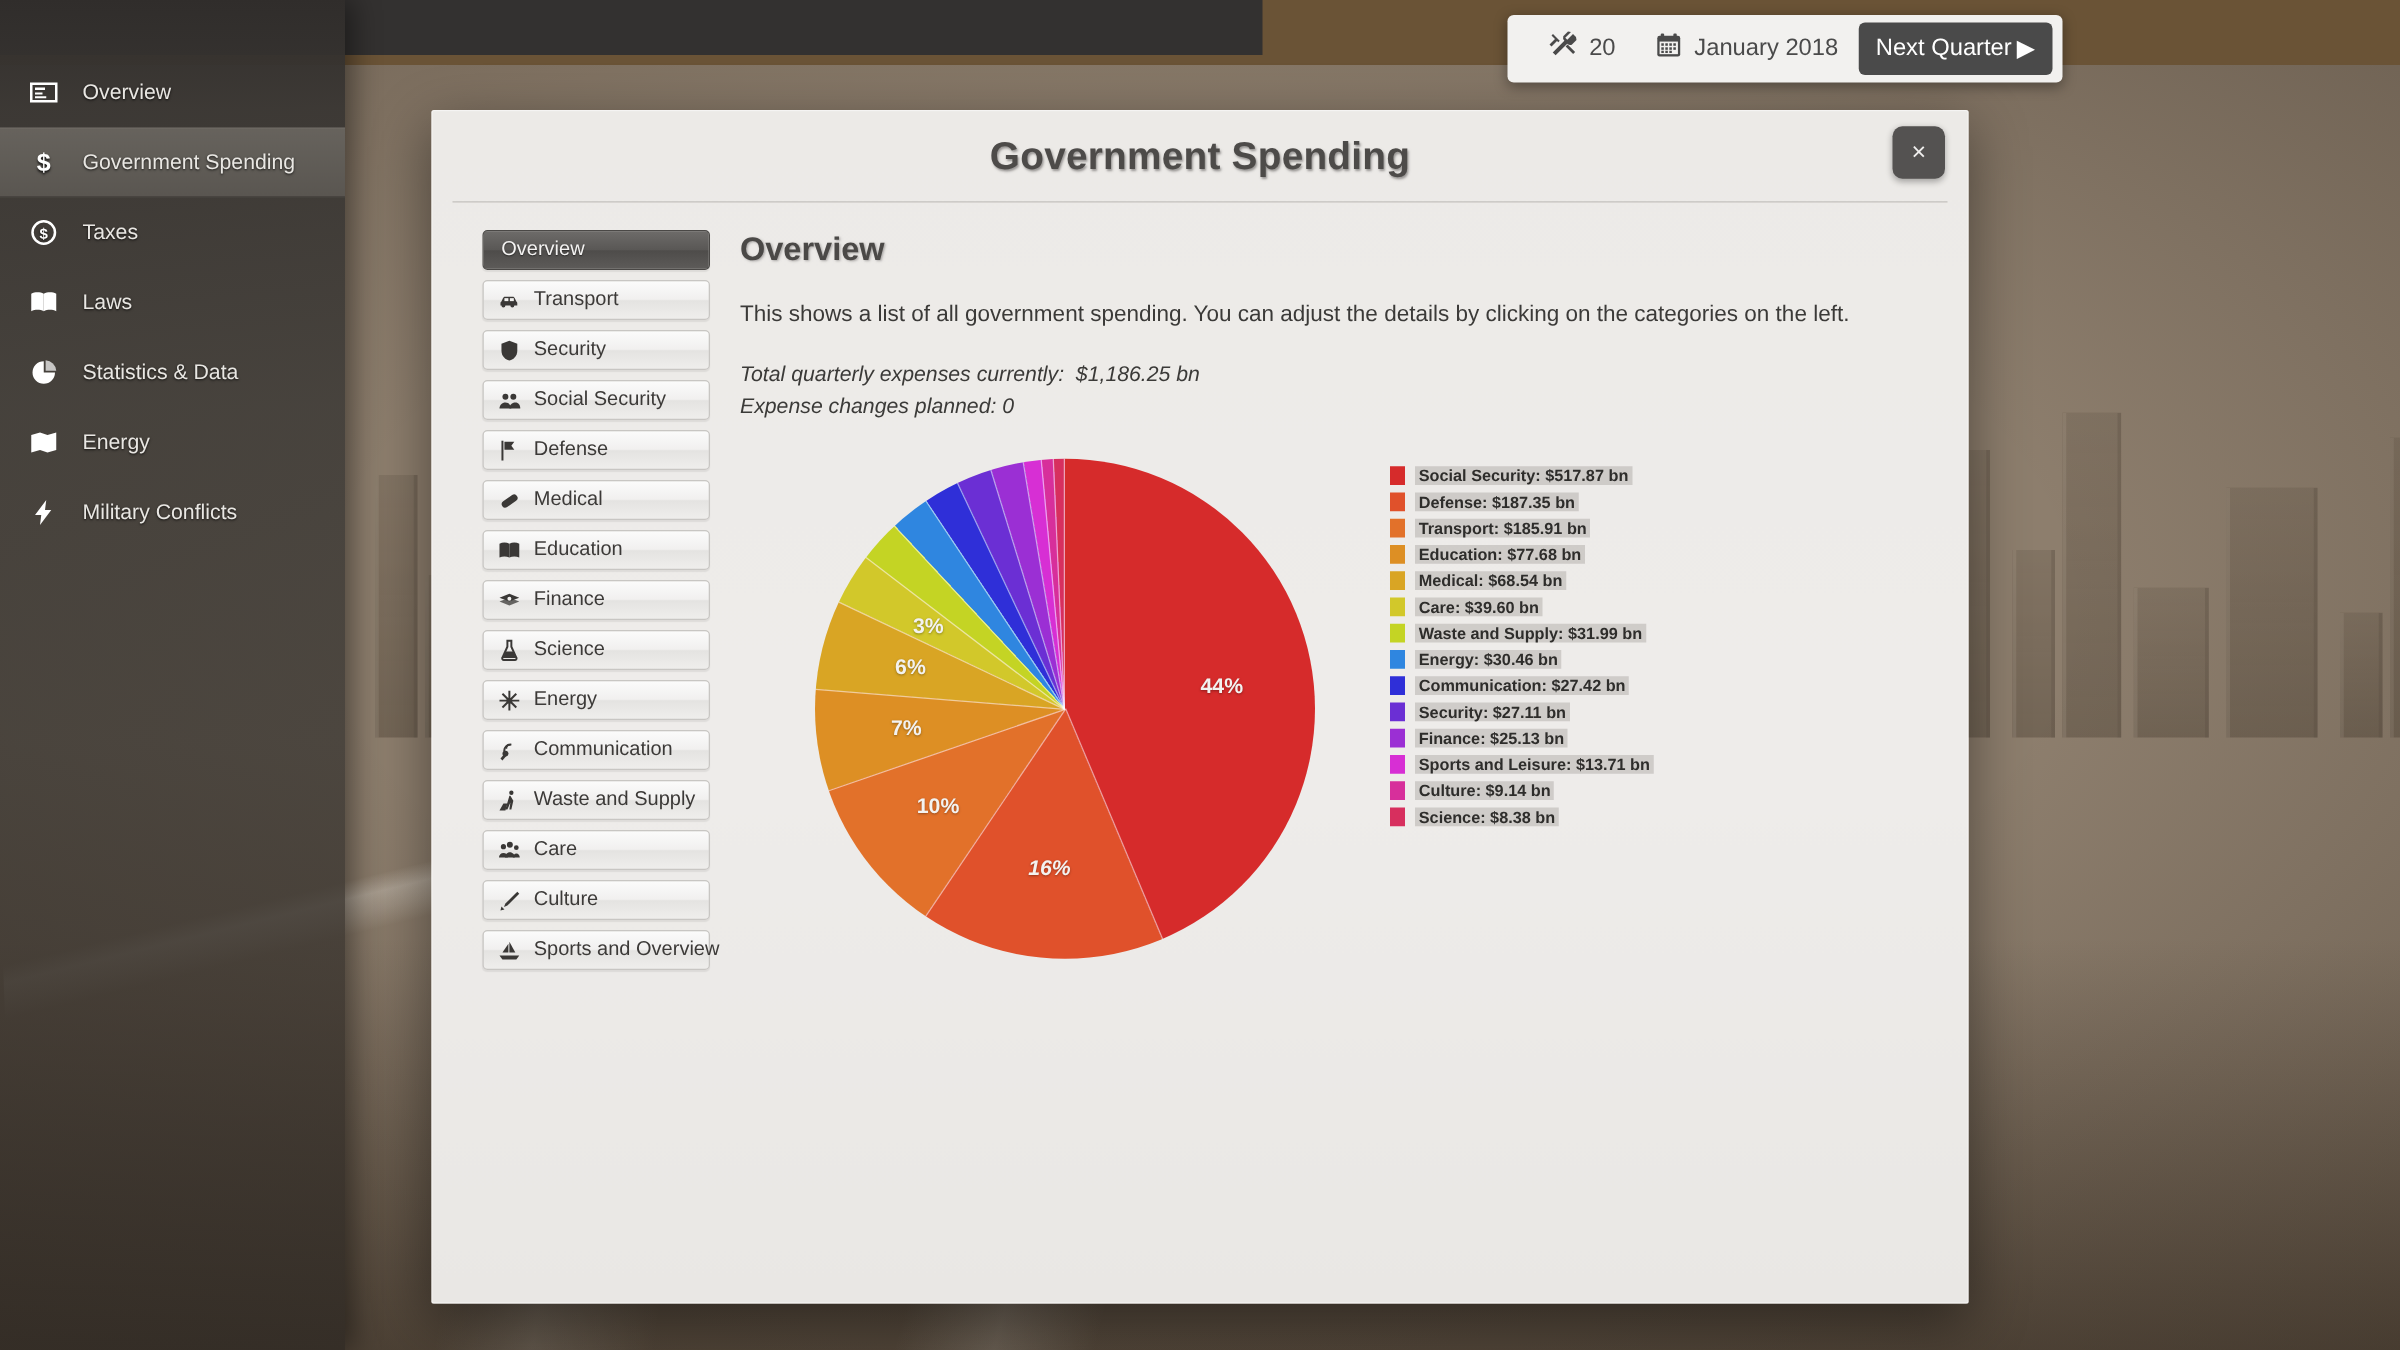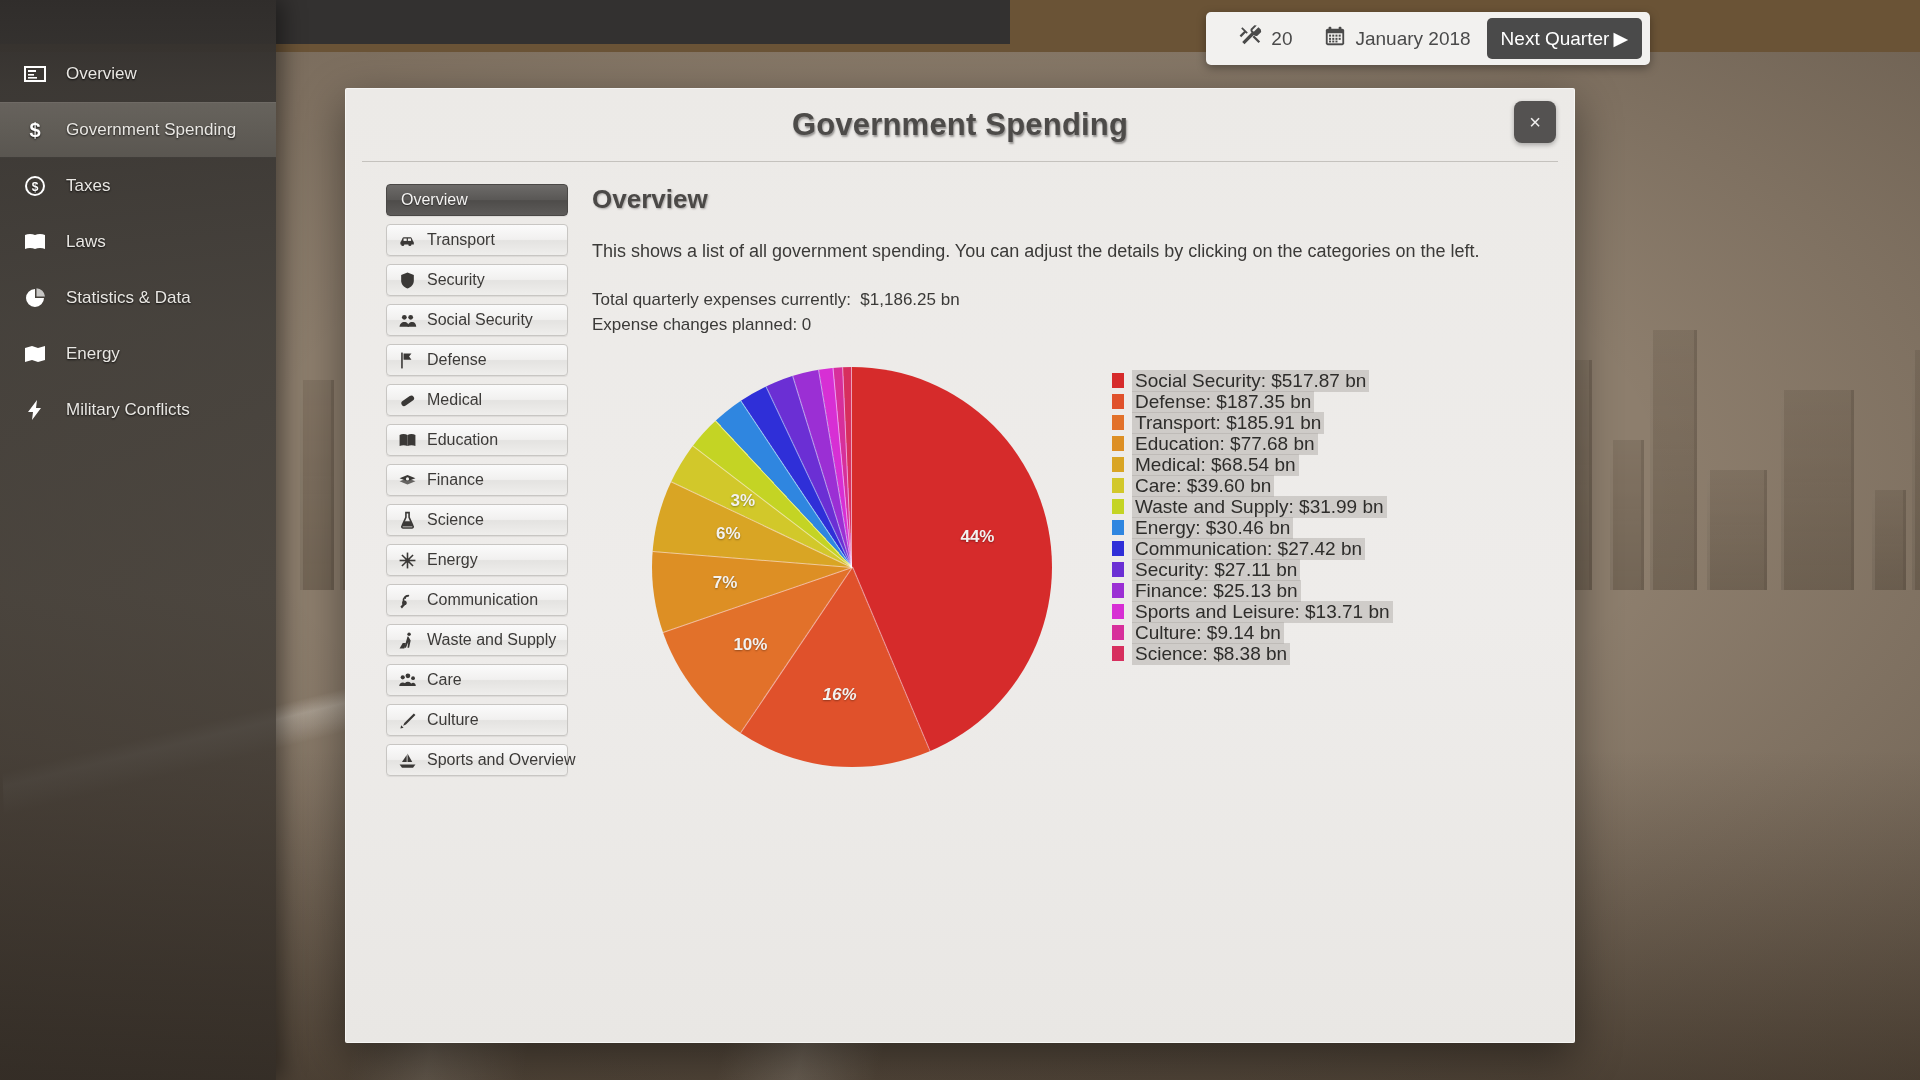--- a/index.html
+++ b/index.html
@@ -145,38 +145,39 @@
     text-shadow: 0 1px 1px rgba(0,0,0,.5);
     justify-content:flex-start; padding-left:14px;
   }
   .tab-ico { width:20px; height:20px; display:flex; align-items:center; justify-content:center; flex:none; }
 
   
   #mainpanel { flex:1; padding:0 26px 0 24px; position:relative; }
   #section-title { font-size:26px; font-weight:bold; color:#4b4947; text-shadow:1px 1px 2px rgba(150,148,146,.8); }
   .desc { margin-top:26px; font-size:18px; color:#3b3a38; }
   .stat { font-size:17px; color:#3b3a38; }
-  #stats-block { margin-top:26px; line-height:1.45; }
+  #stats-block { margin-top:26px; line-height:1.45;font-style:italic; }
 
   
   #chartarea { position:relative; margin-top:30px; height:420px; }
   #pie-wrap { position:absolute; left:60px; top:0; width:400px; height:400px; }
   #pie { width:400px; height:400px; border-radius:50%; }
   .pielabel {
     position:absolute; color:#f3f2f0; font-size:17px; font-weight:bold;
     text-shadow:0 1px 2px rgba(0,0,0,.35); transform:translate(-50%,-50%);
     pointer-events:none;
   }
   #legend { position:absolute; left:520px; top:3px; }
   .legrow { display:flex; align-items:center; gap:8px; height:21px; }
   .swatch { width:12px; height:15px; flex:none; }
   .legtext {
-    font-size:19px; color:#2e2d2b;
+    font-size:13px; color:#2e2d2b;
     background: rgba(175,172,168,.5);
     padding:0 3px;
+    font-weight:bold;
   }
 </style>
 </head>
 <body>
 
 <div id="bg">
   <div id="skyline">
       <i style="left:300px;width:34px;height:210px"></i>
       <i style="left:340px;width:47px;height:130px"></i>
       <i style="left:397px;width:60px;height:260px"></i>
@@ -505,21 +506,21 @@
               <div style="position:absolute;left:50%;top:50%;width:1.4px;height:200px;background:rgba(255,255,255,.55);transform-origin:0 0;transform:rotate(487.39523709167537deg);"></div>
               <div style="position:absolute;left:50%;top:50%;width:1.4px;height:200px;background:rgba(255,255,255,.55);transform-origin:0 0;transform:rotate(497.10347734457315deg);"></div>
               <div style="position:absolute;left:50%;top:50%;width:1.4px;height:200px;background:rgba(255,255,255,.55);transform-origin:0 0;transform:rotate(506.34739726027385deg);"></div>
               <div style="position:absolute;left:50%;top:50%;width:1.4px;height:200px;background:rgba(255,255,255,.55);transform-origin:0 0;transform:rotate(514.668746048472deg);"></div>
               <div style="position:absolute;left:50%;top:50%;width:1.4px;height:200px;background:rgba(255,255,255,.55);transform-origin:0 0;transform:rotate(522.8960168598524deg);"></div>
               <div style="position:absolute;left:50%;top:50%;width:1.4px;height:200px;background:rgba(255,255,255,.55);transform-origin:0 0;transform:rotate(530.5224025289779deg);"></div>
               <div style="position:absolute;left:50%;top:50%;width:1.4px;height:200px;background:rgba(255,255,255,.55);transform-origin:0 0;transform:rotate(534.6830769230769deg);"></div>
               <div style="position:absolute;left:50%;top:50%;width:1.4px;height:200px;background:rgba(255,255,255,.55);transform-origin:0 0;transform:rotate(537.4568598524763deg);"></div>
             </div>
           <div id="pie-labels">
-              <div class="pielabel" style="left: 325.466px; top: 170px;">44%</div>
+              <div class="pielabel" style="left: 325.466px; top: 182px;">44%</div>
               <div class="pielabel" style="left: 187.532px; top: 327.391px; font-style: italic;">16%</div>
               <div class="pielabel" style="left: 98.4362px; top: 277.903px;">10%</div>
               <div class="pielabel" style="left: 73.0121px; top: 216.065px;">7%</div>
               <div class="pielabel" style="left: 76.3484px; top: 166.92px;">6%</div>
               <div class="pielabel" style="left: 90.7297px; top: 133.337px;">3%</div>
             </div>
         </div>
         <div id="legend">
             <div class="legrow">
               <span class="swatch" style="background:#d62b2b"></span>

